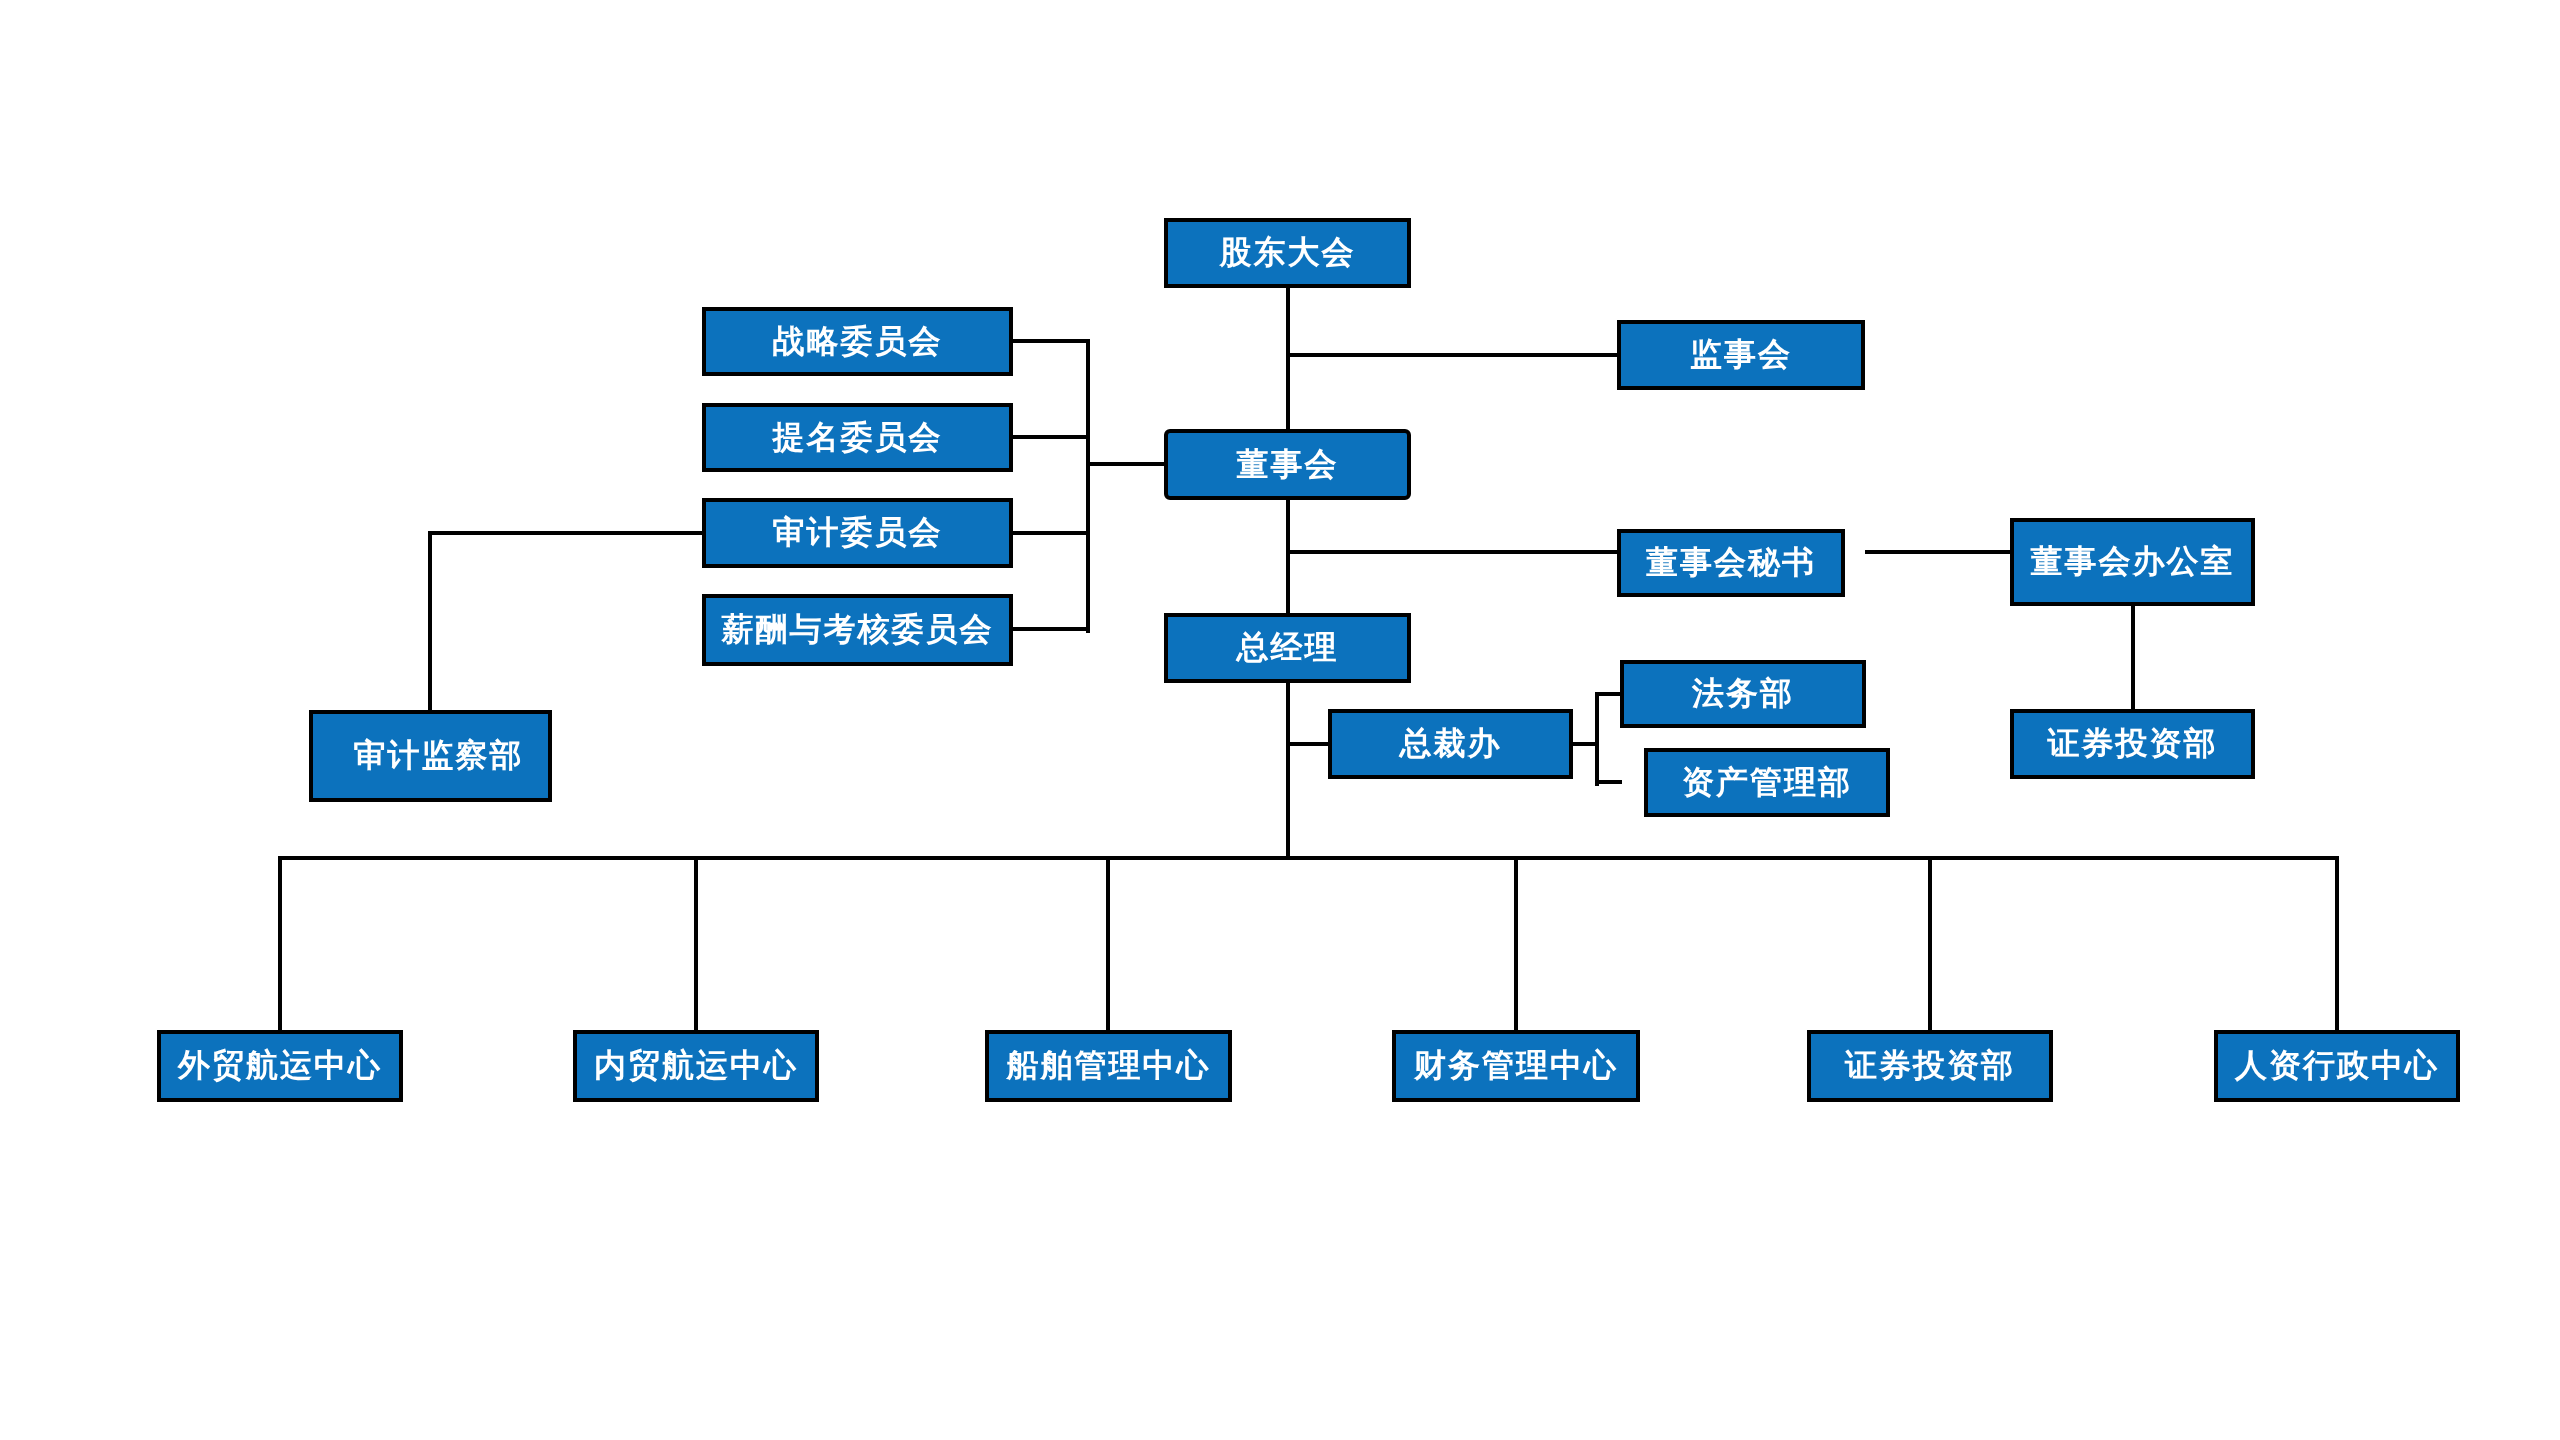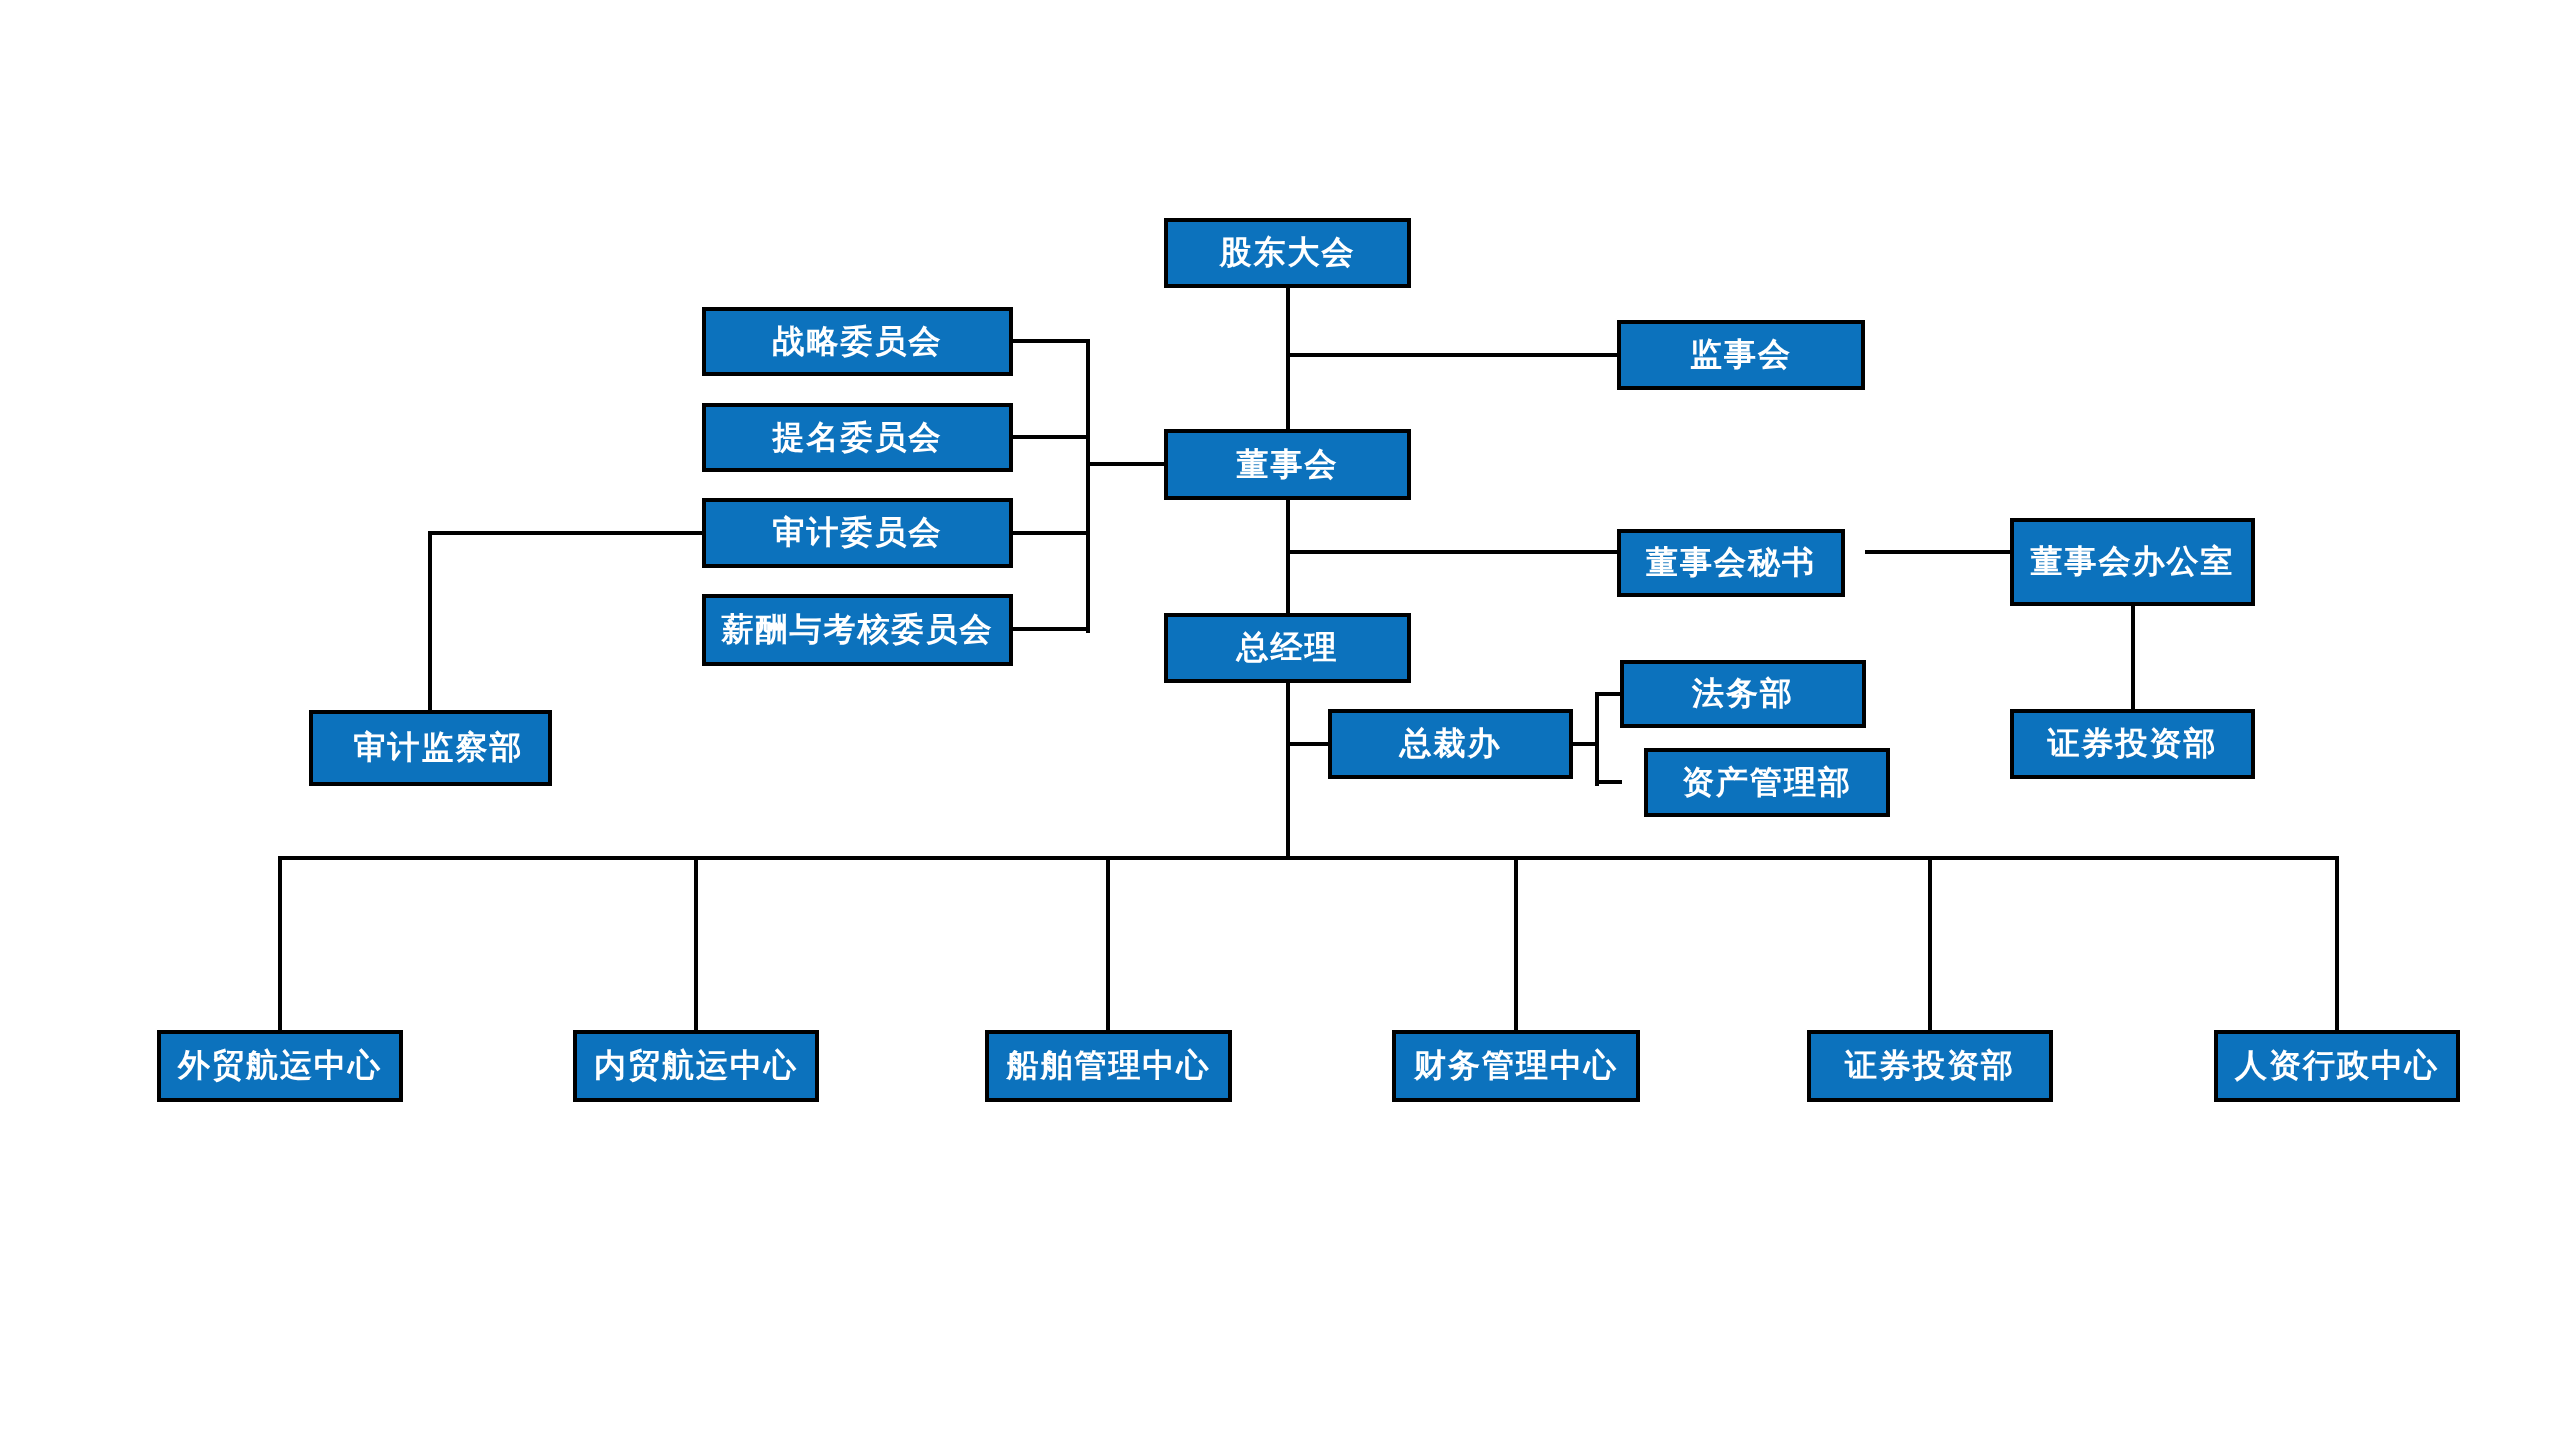--- a/index.html
+++ b/index.html
@@ -68,29 +68,29 @@
       <div class="line" style="left: 1928px; top: 856px; width: 4px; height: 176px;"></div>
       <div class="line" style="left: 2335px; top: 856px; width: 4px; height: 176px;"></div>
     </div>
   <div id="node-layer">
       <div class="node" style="left: 1164px; top: 218px; width: 247px; height: 70px;">股东大会</div>
       <div class="node" style="left: 702px; top: 307px; width: 311px; height: 69px;">战略委员会</div>
       <div class="node" style="left: 702px; top: 403px; width: 311px; height: 69px;">提名委员会</div>
       <div class="node" style="left: 702px; top: 498px; width: 311px; height: 70px;">审计委员会</div>
       <div class="node" style="left: 702px; top: 594px; width: 311px; height: 72px;">薪酬与考核委员会</div>
       <div class="node" style="left: 1617px; top: 320px; width: 248px; height: 70px;">监事会</div>
-      <div class="node" style="left: 1164px; top: 429px; width: 247px; height: 71px;">董事会</div>
+      <div class="node" style="left: 1164px; top: 429px; width: 247px; height: 71px; border-radius: 6px;">董事会</div>
       <div class="node" style="left: 1617px; top: 518px; width: 228px; height: 68px; margin-top: 11px;">董事会秘书</div>
       <div class="node" style="left: 2010px; top: 518px; width: 245px; height: 88px;">董事会办公室</div>
       <div class="node" style="left: 1164px; top: 613px; width: 247px; height: 70px;">总经理</div>
       <div class="node" style="left: 1328px; top: 709px; width: 245px; height: 70px;">总裁办</div>
       <div class="node" style="left: 1620px; top: 660px; width: 246px; height: 68px;">法务部</div>
       <div class="node" style="left: 1620px; top: 748px; width: 246px; height: 69px; margin-left: 24px;">资产管理部</div>
       <div class="node" style="left: 2010px; top: 709px; width: 245px; height: 70px;">证券投资部</div>
-      <div class="node" style="left: 309px; top: 710px; width: 243px; height: 76px; padding-left: 16px;">审计监察部</div>
+      <div class="node" style="left: 309px; top: 710px; width: 243px; height: 92px; padding-left: 16px;">审计监察部</div>
       <div class="node" style="left: 157px; top: 1030px; width: 246px; height: 72px;">外贸航运中心</div>
       <div class="node" style="left: 573px; top: 1030px; width: 246px; height: 72px;">内贸航运中心</div>
       <div class="node" style="left: 985px; top: 1030px; width: 247px; height: 72px;">船舶管理中心</div>
       <div class="node" style="left: 1392px; top: 1030px; width: 248px; height: 72px;">财务管理中心</div>
       <div class="node" style="left: 1807px; top: 1030px; width: 246px; height: 72px;">证券投资部</div>
       <div class="node" style="left: 2214px; top: 1030px; width: 246px; height: 72px;">人资行政中心</div>
     </div>
 </div>
 
 </body></html>

